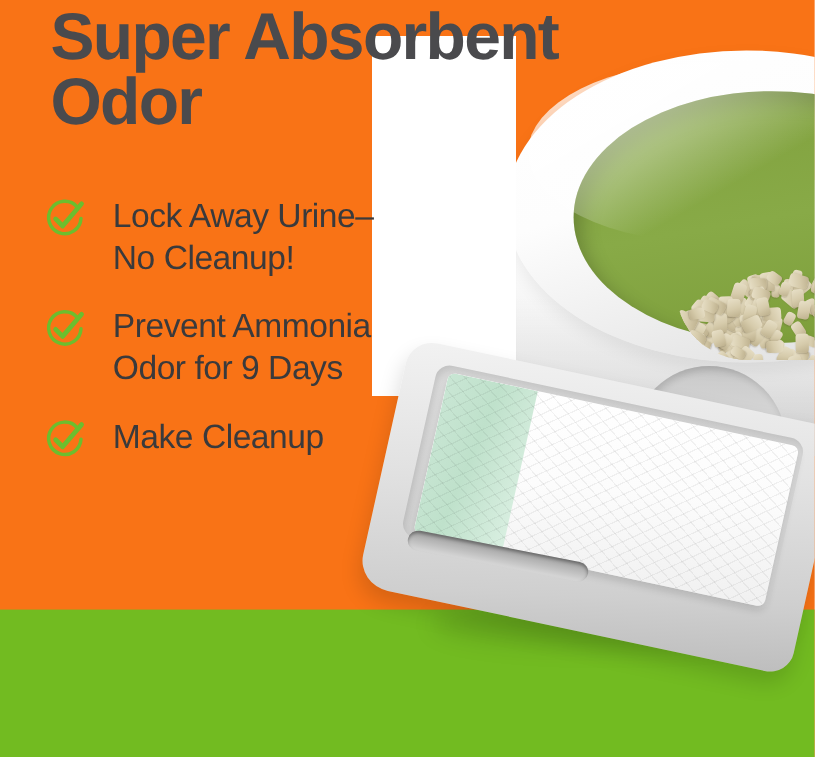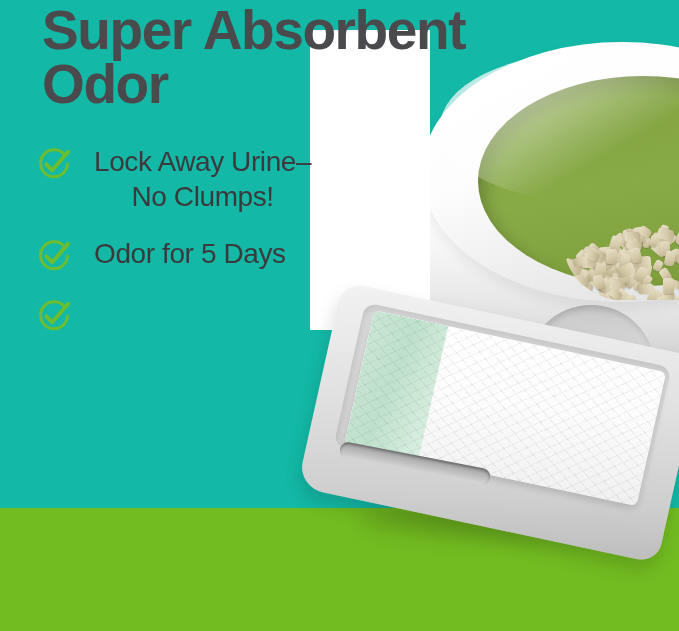--- a/index.html
+++ b/index.html
@@ -7,21 +7,21 @@
     padding: 0;
     background: #ffffff;
   }
   body {
     font-family: "Liberation Sans", sans-serif;
   }
   .canvas {
     position: relative;
     width: 679px;
     height: 631px;
-    background: #14b8a6;
+    background: #f97316;
     overflow: hidden;
   }
 
   
   .green-band {
     position: absolute;
     left: 0;
     top: 508px;
     width: 679px;
     height: 123px;
@@ -41,23 +41,22 @@
     letter-spacing: -1.4px;
     color: #4a4a4d;
     margin: 0;
   }
   .headline .hl-line { display: block; white-space: nowrap; }
 
   
   .bullets {
     position: absolute;
     left: 36px;
-    top: 144px;
+    top: 162px;
     width: 400px;
-    text-align: center;
   }
   .bullet {
     position: relative;
     display: flex;
     align-items: flex-start;
     margin-bottom: 22px;
   }
   .bullet-icon {
     flex: 0 0 auto;
     width: 36px;
@@ -421,41 +420,43 @@
 
     <div class="bullet">
       <span class="bullet-icon">
         <svg viewBox="0 0 40 40">
           <path d="M31.5 9.5 A15 15 0 1 0 35 20" fill="none" stroke="#6cbe2e" stroke-width="3.2" stroke-linecap="round"></path>
           <path d="M11.5 20.5 L18 27 L35.5 6.5" fill="none" stroke="#6cbe2e" stroke-width="4.4" stroke-linecap="round" stroke-linejoin="round"></path>
         </svg>
       </span>
       <span class="bullet-text">
         <span class="bl">Lock Away Urine–</span>
-        <span class="bl">No Clumps!</span>
+        <span class="bl">No Cleanup!</span>
       </span>
     </div>
 
     <div class="bullet">
       <span class="bullet-icon">
         <svg viewBox="0 0 40 40">
           <path d="M31.5 9.5 A15 15 0 1 0 35 20" fill="none" stroke="#6cbe2e" stroke-width="3.2" stroke-linecap="round"></path>
           <path d="M11.5 20.5 L18 27 L35.5 6.5" fill="none" stroke="#6cbe2e" stroke-width="4.4" stroke-linecap="round" stroke-linejoin="round"></path>
         </svg>
       </span>
       <span class="bullet-text">
-        <span class="bl">Odor for 5 Days</span>
+        <span class="bl">Prevent Ammonia</span>
+        <span class="bl">Odor for 9 Days</span>
       </span>
     </div>
 
     <div class="bullet">
       <span class="bullet-icon">
         <svg viewBox="0 0 40 40">
           <path d="M31.5 9.5 A15 15 0 1 0 35 20" fill="none" stroke="#6cbe2e" stroke-width="3.2" stroke-linecap="round"></path>
           <path d="M11.5 20.5 L18 27 L35.5 6.5" fill="none" stroke="#6cbe2e" stroke-width="4.4" stroke-linecap="round" stroke-linejoin="round"></path>
         </svg>
       </span>
       <span class="bullet-text">
+        <span class="bl">Make Cleanup</span>
       </span>
     </div>
 
   </div>
 </div>
 
 </body></html>

